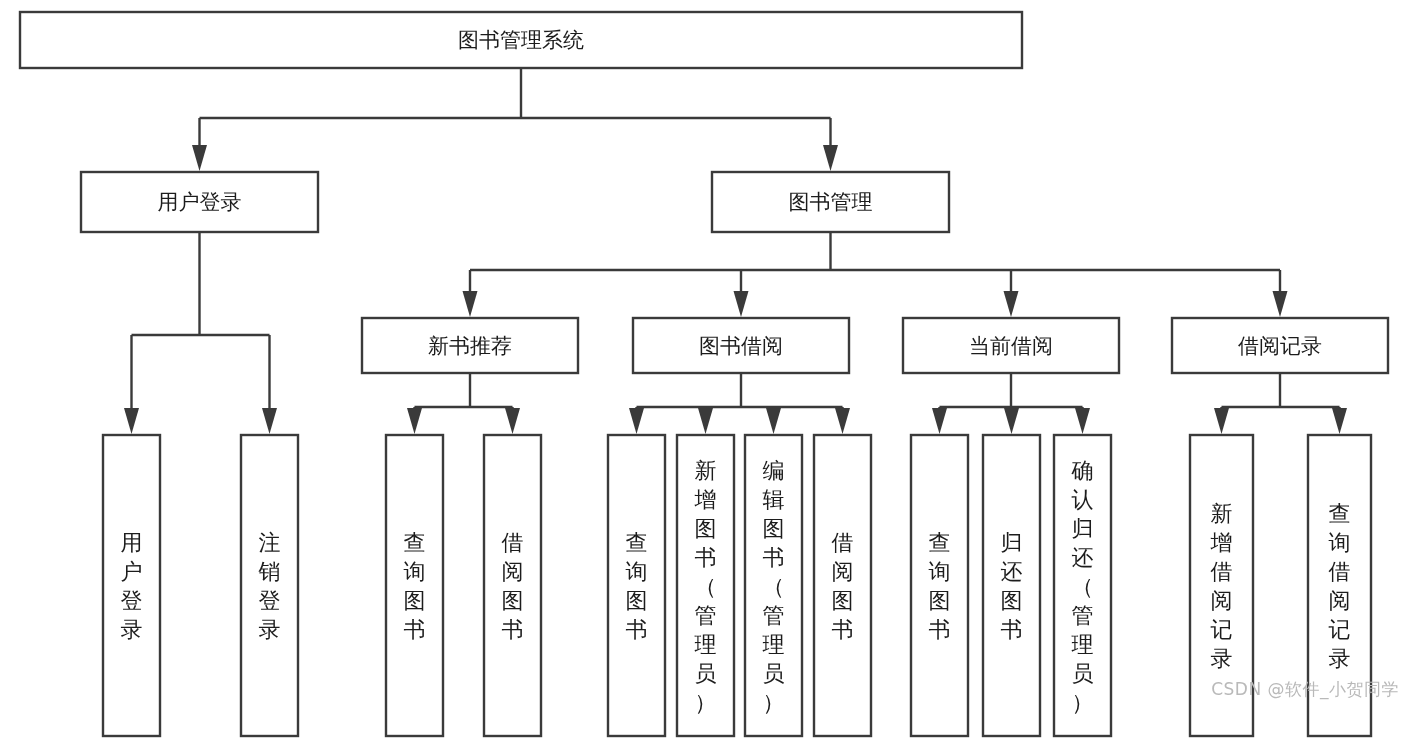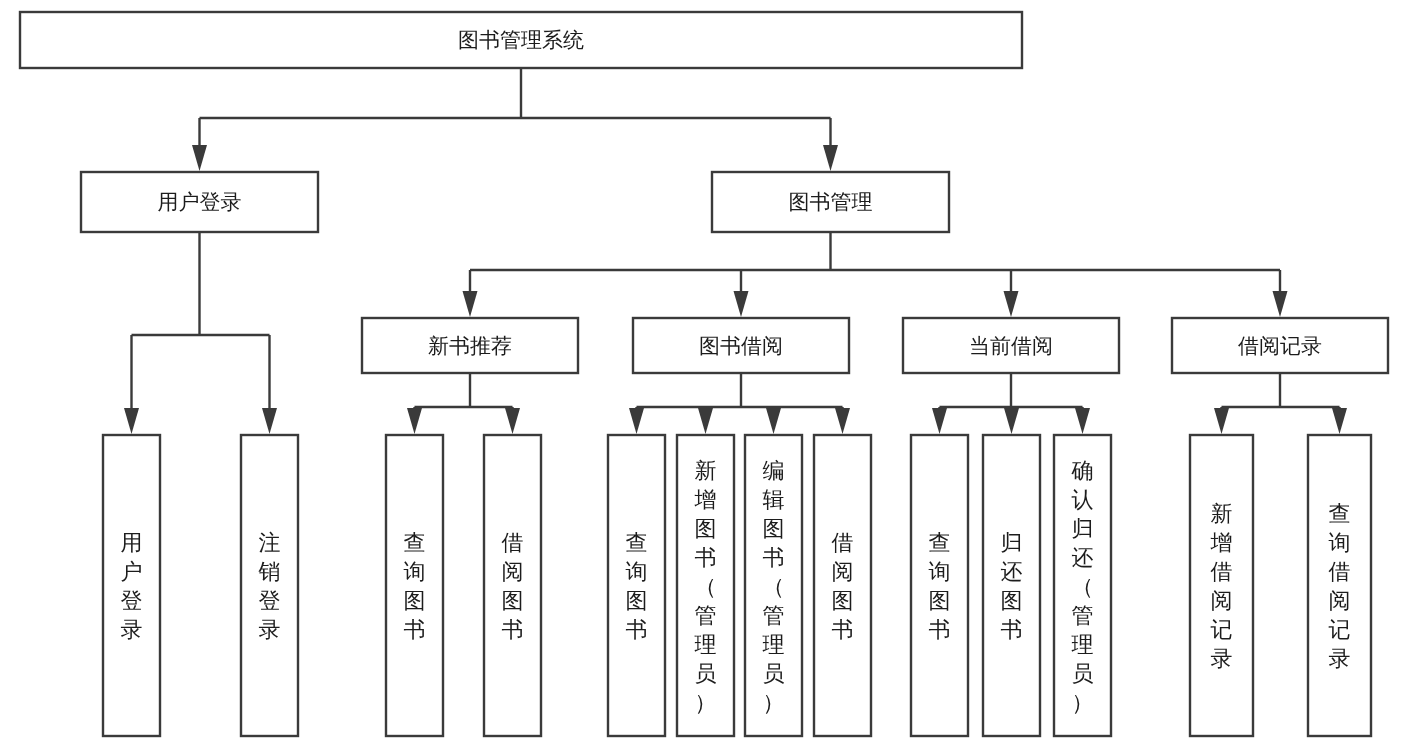--- a/index.html
+++ b/index.html
@@ -177,13 +177,14 @@
         <g>
           <rect class="node-box" x="1190" y="435" width="63" height="301"></rect>
           <text class="node-label-v" x="1221.5" y="521.12"><tspan x="1221.5" dy="0">新</tspan><tspan x="1221.5" dy="29">增</tspan><tspan x="1221.5" dy="29">借</tspan><tspan x="1221.5" dy="29">阅</tspan><tspan x="1221.5" dy="29">记</tspan><tspan x="1221.5" dy="29">录</tspan></text>
         </g>
         <g>
           <rect class="node-box" x="1308" y="435" width="63" height="301"></rect>
           <text class="node-label-v" x="1339.5" y="521.12"><tspan x="1339.5" dy="0">查</tspan><tspan x="1339.5" dy="29">询</tspan><tspan x="1339.5" dy="29">借</tspan><tspan x="1339.5" dy="29">阅</tspan><tspan x="1339.5" dy="29">记</tspan><tspan x="1339.5" dy="29">录</tspan></text>
         </g>
       </g>
   </svg>
+  <div class="watermark">CSDN @软件_小贺同学</div>
 </div>
 
 </body></html>

